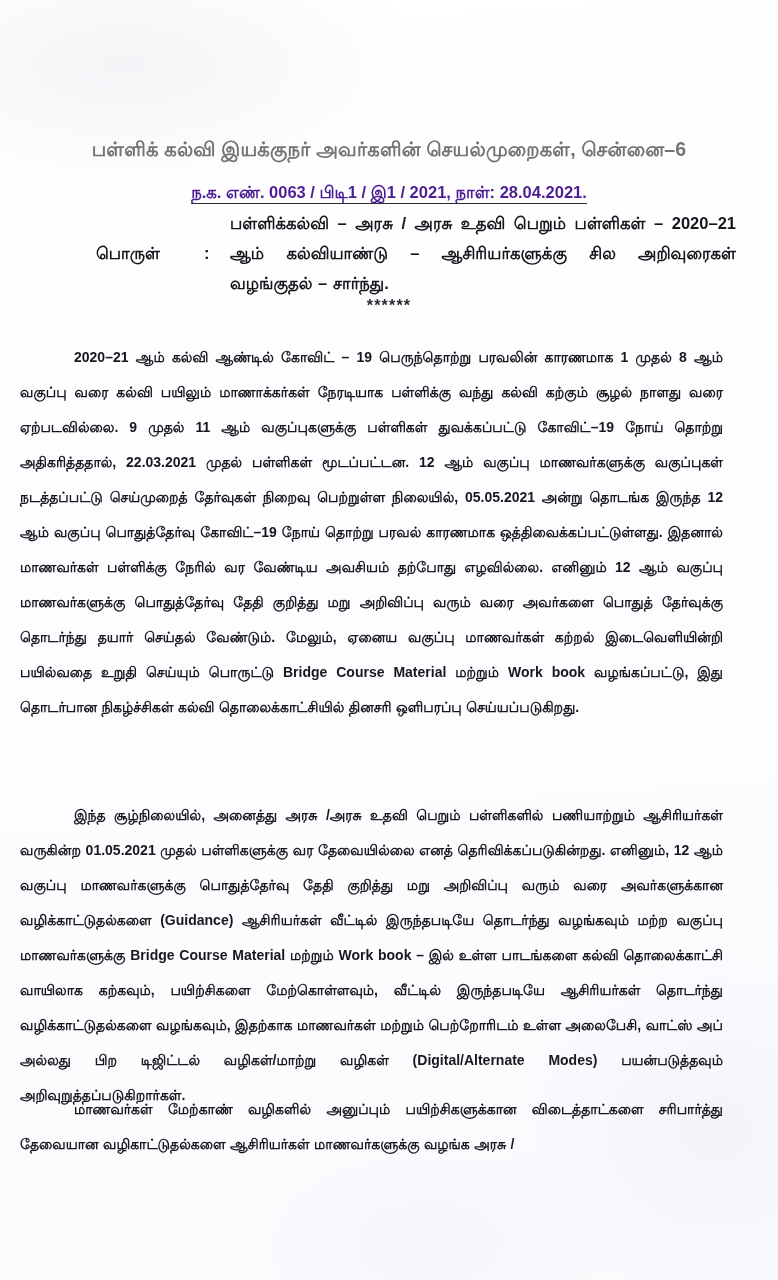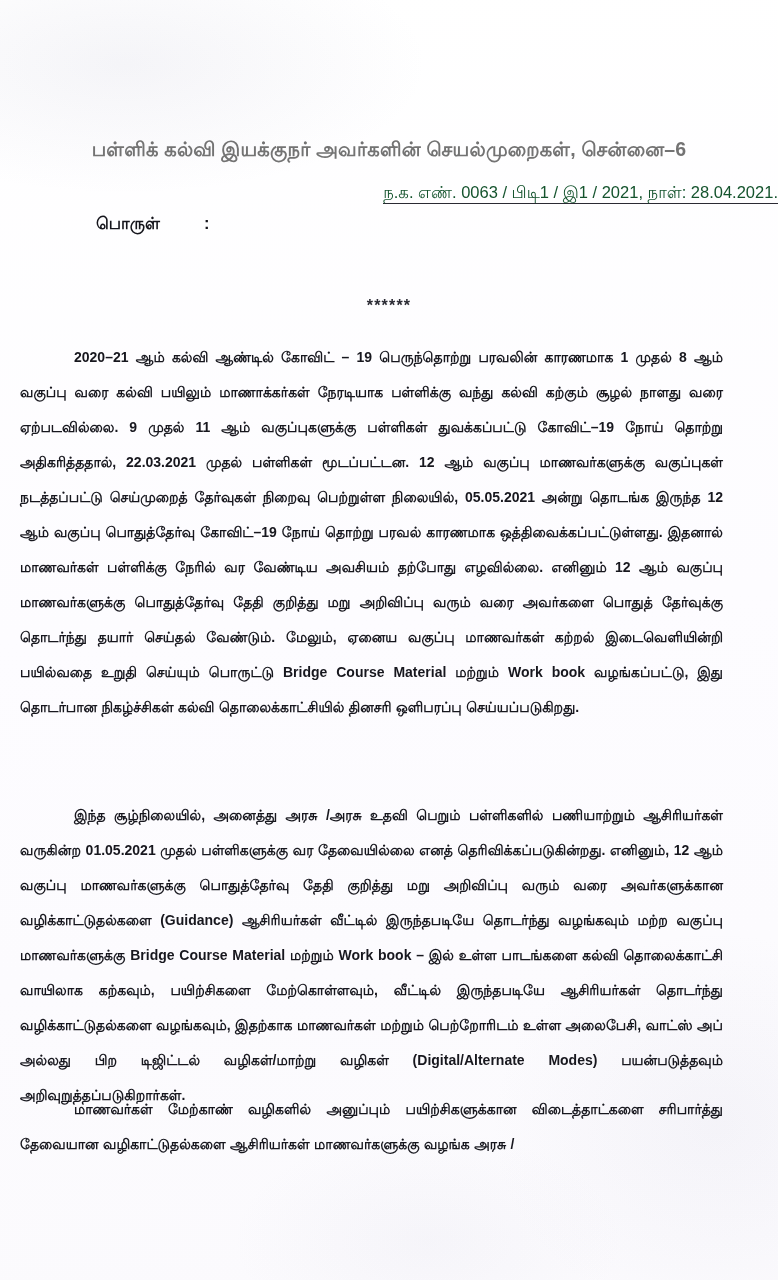--- a/index.html
+++ b/index.html
@@ -44,24 +44,24 @@
     font-weight: bold;
     letter-spacing: 0.2px;
     color: #737373;
   }
 
   .doc-refno {
     position: absolute;
     left: 0;
     right: 0;
     top: 183px;
-    text-align: right;
+    text-align: center;
     font-size: 16.5px;
-    font-weight: normal;
-    color: #14532d;
+    font-weight: bold;
+    color: #4c1d95;
   }
   .doc-refno span {
     border-bottom: 1.5px solid #2a2a33;
     padding-bottom: 2px;
   }
 
   .subject-block {
     position: absolute;
     left: 82px;
     top: 208px;
@@ -136,20 +136,21 @@
 
     <div class="doc-title">பள்ளிக் கல்வி இயக்குநர் அவர்களின்  செயல்முறைகள், சென்னை–6</div>
 
     <div class="doc-refno">
       <span>ந.க. எண்.  0063 / பிடி1 / இ1 / 2021, நாள்: 28.04.2021.</span>
     </div>
 
     <div class="subject-block">
       <div class="subject-label">பொருள்</div>
       <div class="subject-colon">:</div>
+      <div class="subject-text">பள்ளிக்கல்வி – அரசு / அரசு உதவி பெறும் பள்ளிகள் – 2020–21 ஆம் கல்வியாண்டு – ஆசிரியர்களுக்கு சில அறிவுரைகள் வழங்குதல் – சார்ந்து.</div>
     </div>
 
     <div class="separator">******</div>
 
     <div class="body-para" id="para-1">
       <span class="lead"></span><span>2020–21 ஆம் கல்வி ஆண்டில் கோவிட் – 19 பெருந்தொற்று பரவலின் காரணமாக 1 முதல் 8 ஆம் வகுப்பு வரை கல்வி பயிலும் மாணாக்கர்கள் நேரடியாக பள்ளிக்கு வந்து கல்வி கற்கும் சூழல் நாளது வரை ஏற்படவில்லை.  9 முதல் 11 ஆம் வகுப்புகளுக்கு பள்ளிகள் துவக்கப்பட்டு கோவிட்–19 நோய் தொற்று அதிகரித்ததால், 22.03.2021 முதல் பள்ளிகள் மூடப்பட்டன.  12 ஆம் வகுப்பு மாணவர்களுக்கு வகுப்புகள் நடத்தப்பட்டு செய்முறைத் தேர்வுகள் நிறைவு பெற்றுள்ள நிலையில், 05.05.2021 அன்று தொடங்க இருந்த 12 ஆம் வகுப்பு பொதுத்தேர்வு கோவிட்–19 நோய் தொற்று பரவல் காரணமாக ஒத்திவைக்கப்பட்டுள்ளது. இதனால் மாணவர்கள் பள்ளிக்கு நேரில் வர வேண்டிய அவசியம் தற்போது எழவில்லை. எனினும் 12 ஆம் வகுப்பு மாணவர்களுக்கு பொதுத்தேர்வு தேதி குறித்து மறு அறிவிப்பு வரும் வரை அவர்களை பொதுத் தேர்வுக்கு  தொடர்ந்து தயார் செய்தல் வேண்டும். மேலும், ஏனைய வகுப்பு மாணவர்கள் கற்றல் இடைவெளியின்றி பயில்வதை உறுதி செய்யும் பொருட்டு Bridge Course Material மற்றும் Work book வழங்கப்பட்டு, இது தொடர்பான நிகழ்ச்சிகள் கல்வி தொலைக்காட்சியில் தினசரி ஒளிபரப்பு செய்யப்படுகிறது.</span>
     </div>
 
     <div class="body-para" id="para-2">
       <span class="lead"></span><span>இந்த சூழ்நிலையில், அனைத்து அரசு /அரசு உதவி பெறும் பள்ளிகளில் பணியாற்றும் ஆசிரியர்கள் வருகின்ற 01.05.2021 முதல் பள்ளிகளுக்கு வர தேவையில்லை எனத் தெரிவிக்கப்படுகின்றது.  எனினும், 12 ஆம் வகுப்பு மாணவர்களுக்கு பொதுத்தேர்வு தேதி குறித்து மறு அறிவிப்பு வரும் வரை அவர்களுக்கான வழிக்காட்டுதல்களை (Guidance) ஆசிரியர்கள் வீட்டில் இருந்தபடியே தொடர்ந்து வழங்கவும் மற்ற வகுப்பு மாணவர்களுக்கு Bridge Course Material மற்றும் Work book – இல் உள்ள பாடங்களை கல்வி தொலைக்காட்சி வாயிலாக கற்கவும், பயிற்சிகளை மேற்கொள்ளவும், வீட்டில் இருந்தபடியே ஆசிரியர்கள் தொடர்ந்து வழிக்காட்டுதல்களை வழங்கவும், இதற்காக மாணவர்கள் மற்றும் பெற்றோரிடம் உள்ள அலைபேசி, வாட்ஸ் அப் அல்லது பிற டிஜிட்டல் வழிகள்/மாற்று வழிகள் (Digital/Alternate Modes) பயன்படுத்தவும் அறிவுறுத்தப்படுகிறார்கள்.</span>

